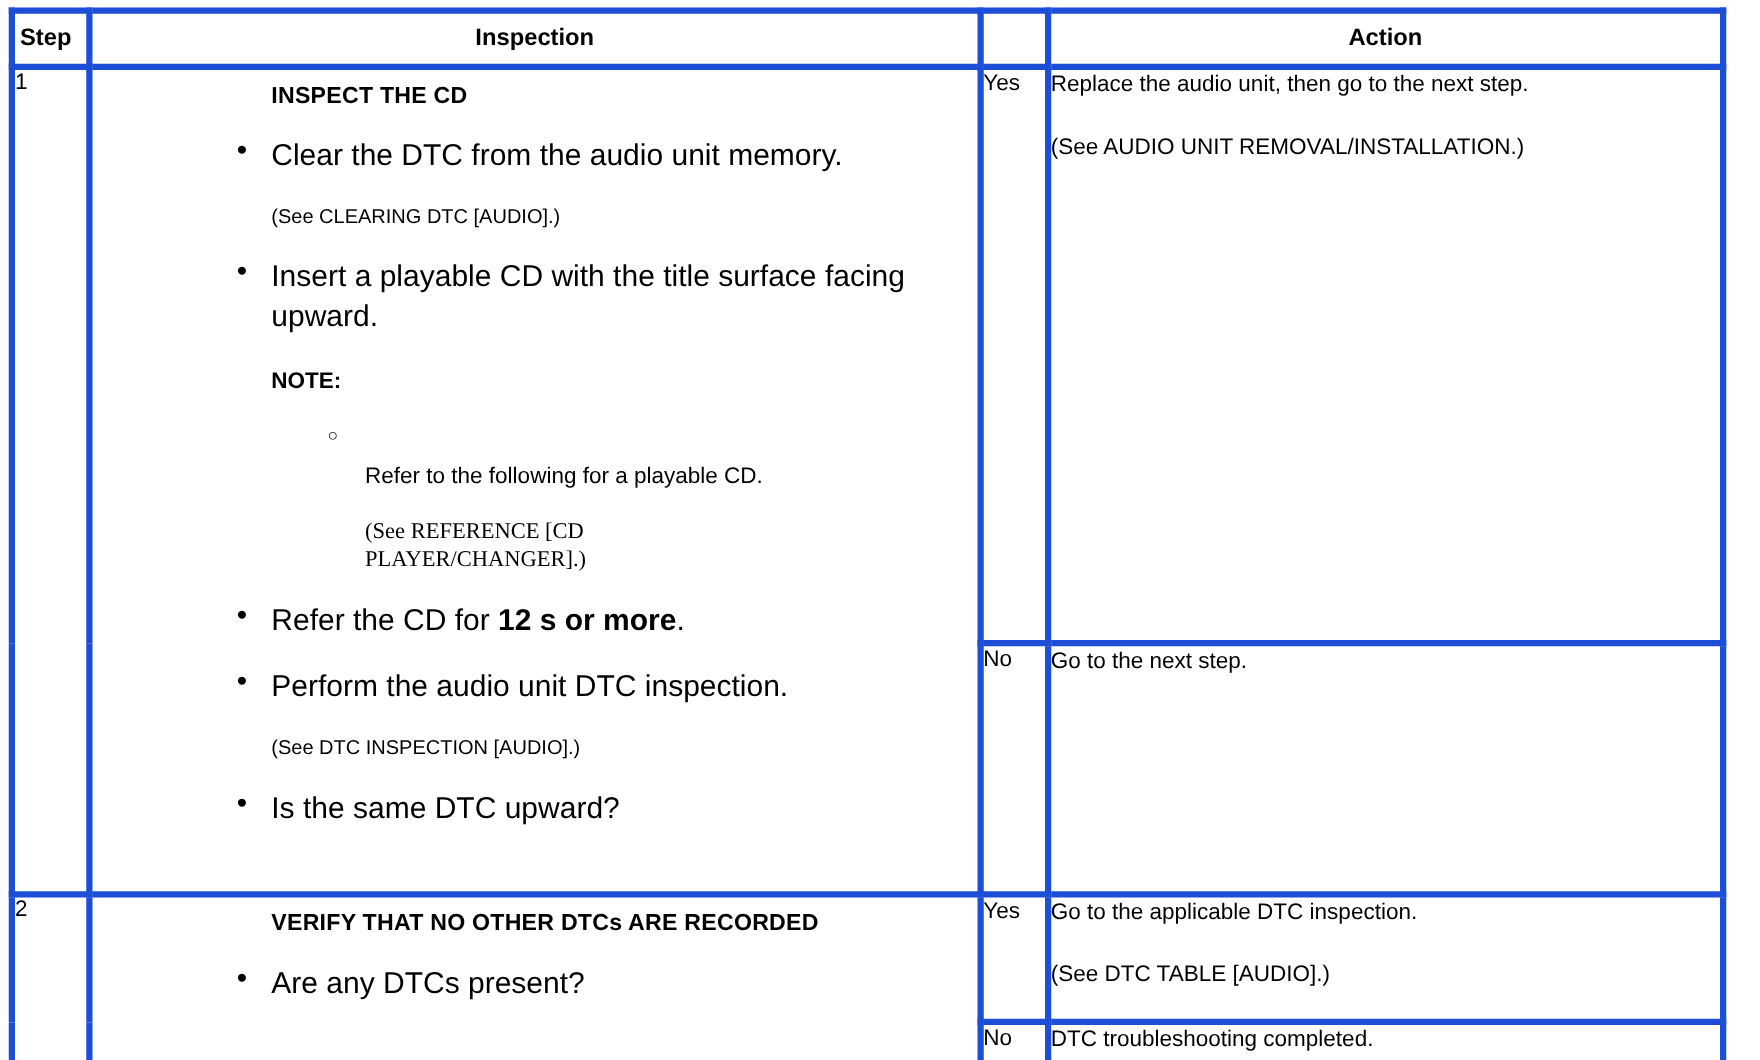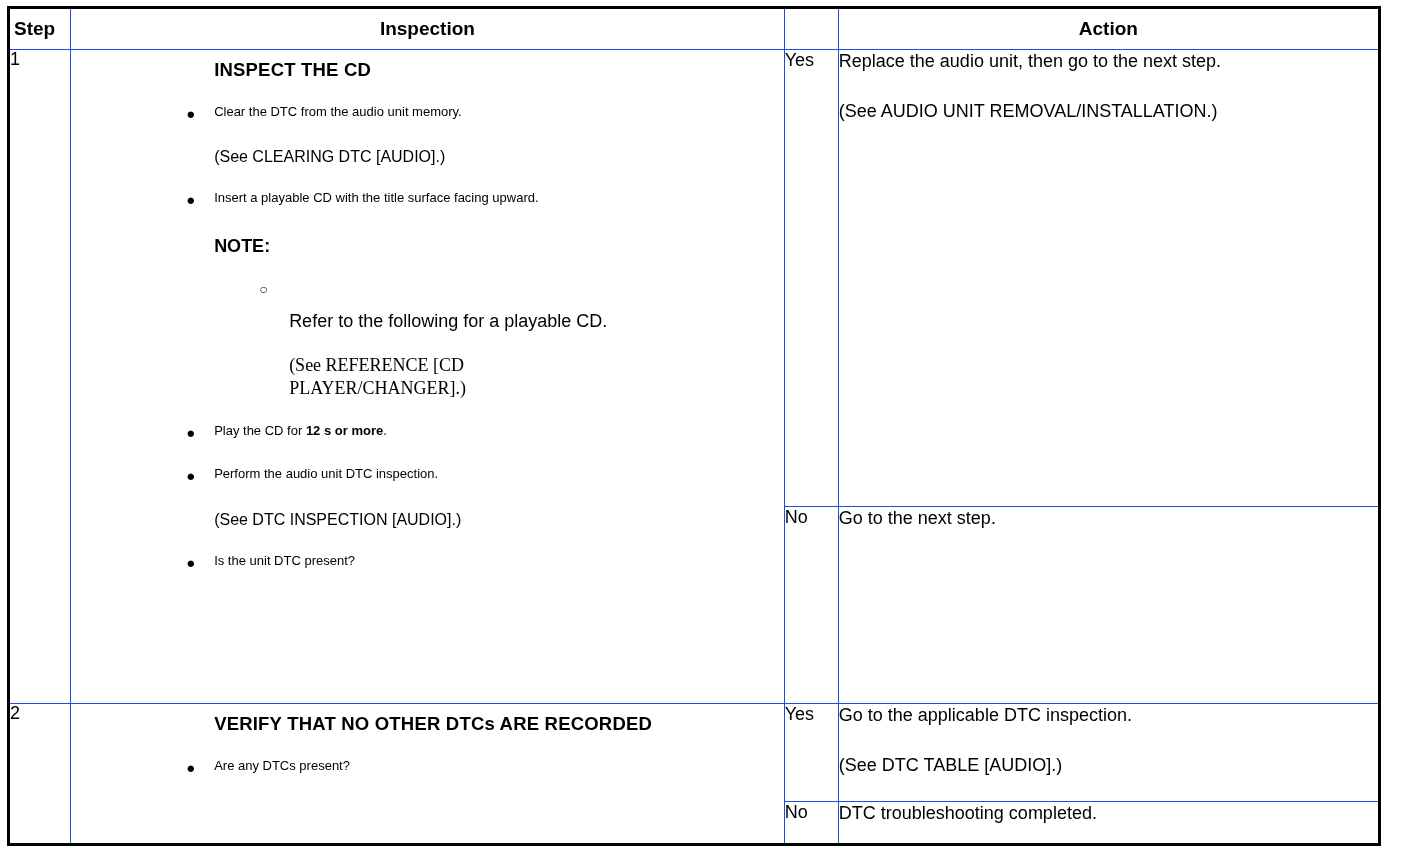--- a/index.html
+++ b/index.html
@@ -26,21 +26,21 @@
     left: 7px;
     top: 6px;
     width: 1374px;
     border-collapse: collapse;
     table-layout: fixed;
     background: #fff;
   }
 
   table.ts-table td,
   table.ts-table th {
-    border: 1px solid #1d4ed8;
+    border: 5px solid #1d4ed8;
     vertical-align: top;
     padding: 0;
     background: #fff;
   }
 
   
   table.ts-table {
     border: 3px solid #000;
   }
 
@@ -94,21 +94,21 @@
     padding-left: 115px;
   }
   .bullet-row .mark {
     flex: 0 0 28px;
     font-size: 15px;
     line-height: 1.35;
     padding-top: 1px;
   }
   .bullet-row .txt {
     flex: 1 1 auto;
-    font-size: 13px;
+    font-size: 24px;
     line-height: 1.32;
   }
   .bullet-row .txt b { font-weight: bold; text-align: right; }
 
   .sub-note {
     margin: 22px 0 0 115px;
     padding-left: 28px;
     font-size: 16px;
     line-height: 1.32;
   }
@@ -212,33 +212,33 @@
 
         <div class="hollow-row">
           <span class="mark">○</span>
           <span class="txt">Refer to the following for a playable CD.</span>
         </div>
 
         <div class="hollow-sub">(See REFERENCE [CD PLAYER/CHANGER].)</div>
 
         <div class="bullet-row">
           <span class="mark">●</span>
-          <span class="txt"><span>Play the CD for </span><b>12 s or more</b><span>.</span></span>
+          <span class="txt"><span>Refer the CD for </span><b>12 s or more</b><span>.</span></span>
         </div>
 
         <div class="bullet-row">
           <span class="mark">●</span>
           <span class="txt">Perform the audio unit DTC inspection.</span>
         </div>
 
         <div class="sub-note">(See DTC INSPECTION [AUDIO].)</div>
 
         <div class="bullet-row">
           <span class="mark">●</span>
-          <span class="txt">Is the unit DTC present?</span>
+          <span class="txt">Is the same DTC upward?</span>
         </div>
 
       </td>
 
       <td class="yn-cell h-step1-yes">Yes</td>
 
       <td class="act-cell h-step1-yes">
         <div class="act-line">Replace the audio unit, then go to the next step.</div>
         <div class="act-line spaced">(See AUDIO UNIT REMOVAL/INSTALLATION.)</div>
       </td>

